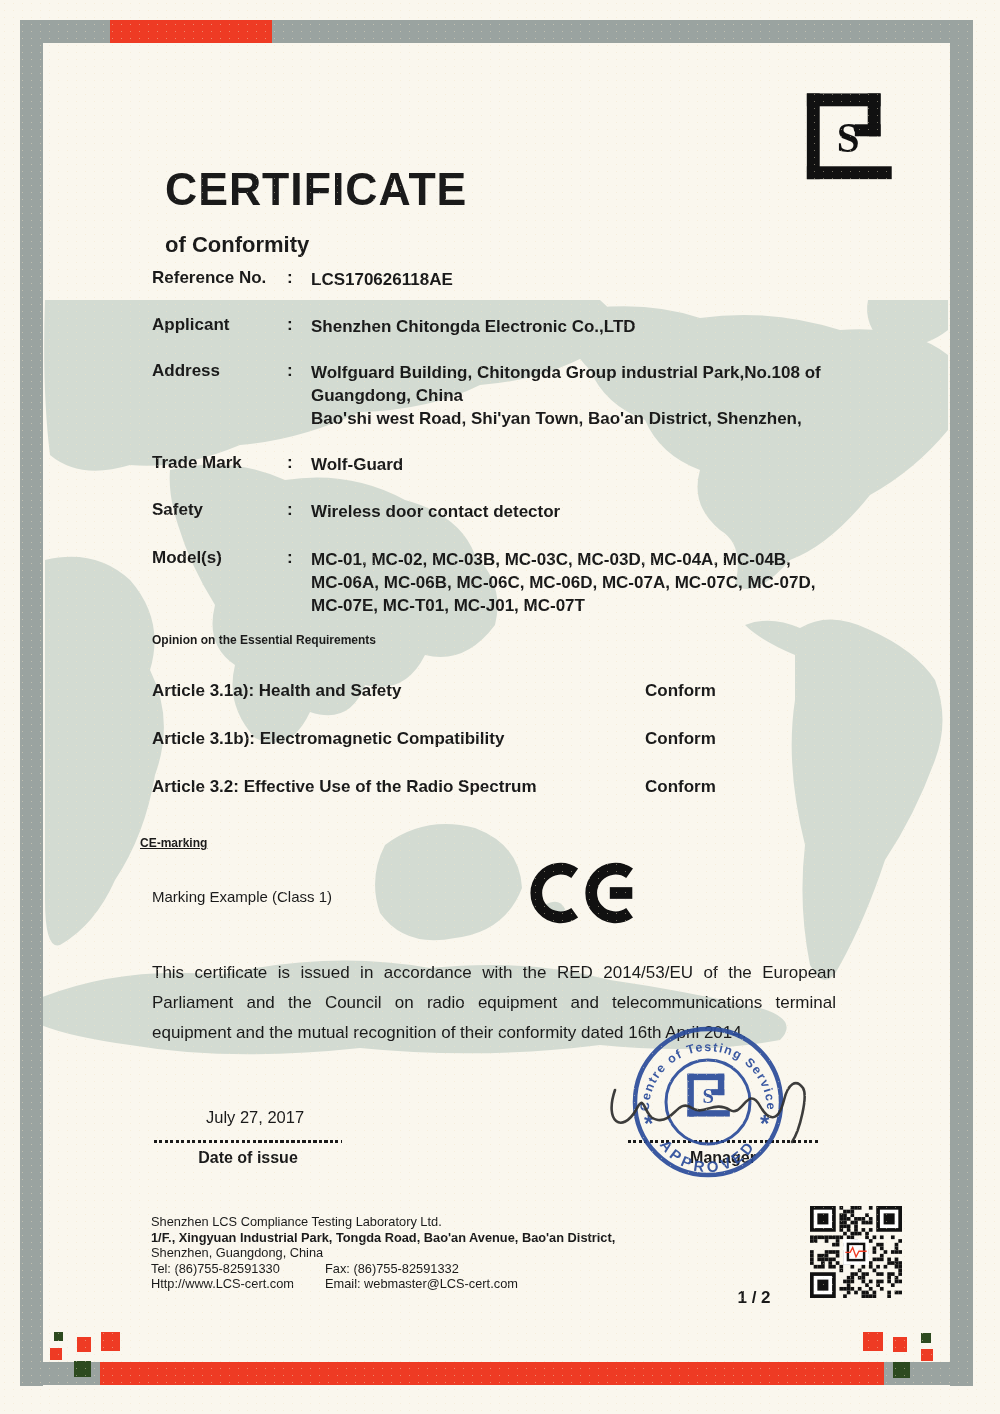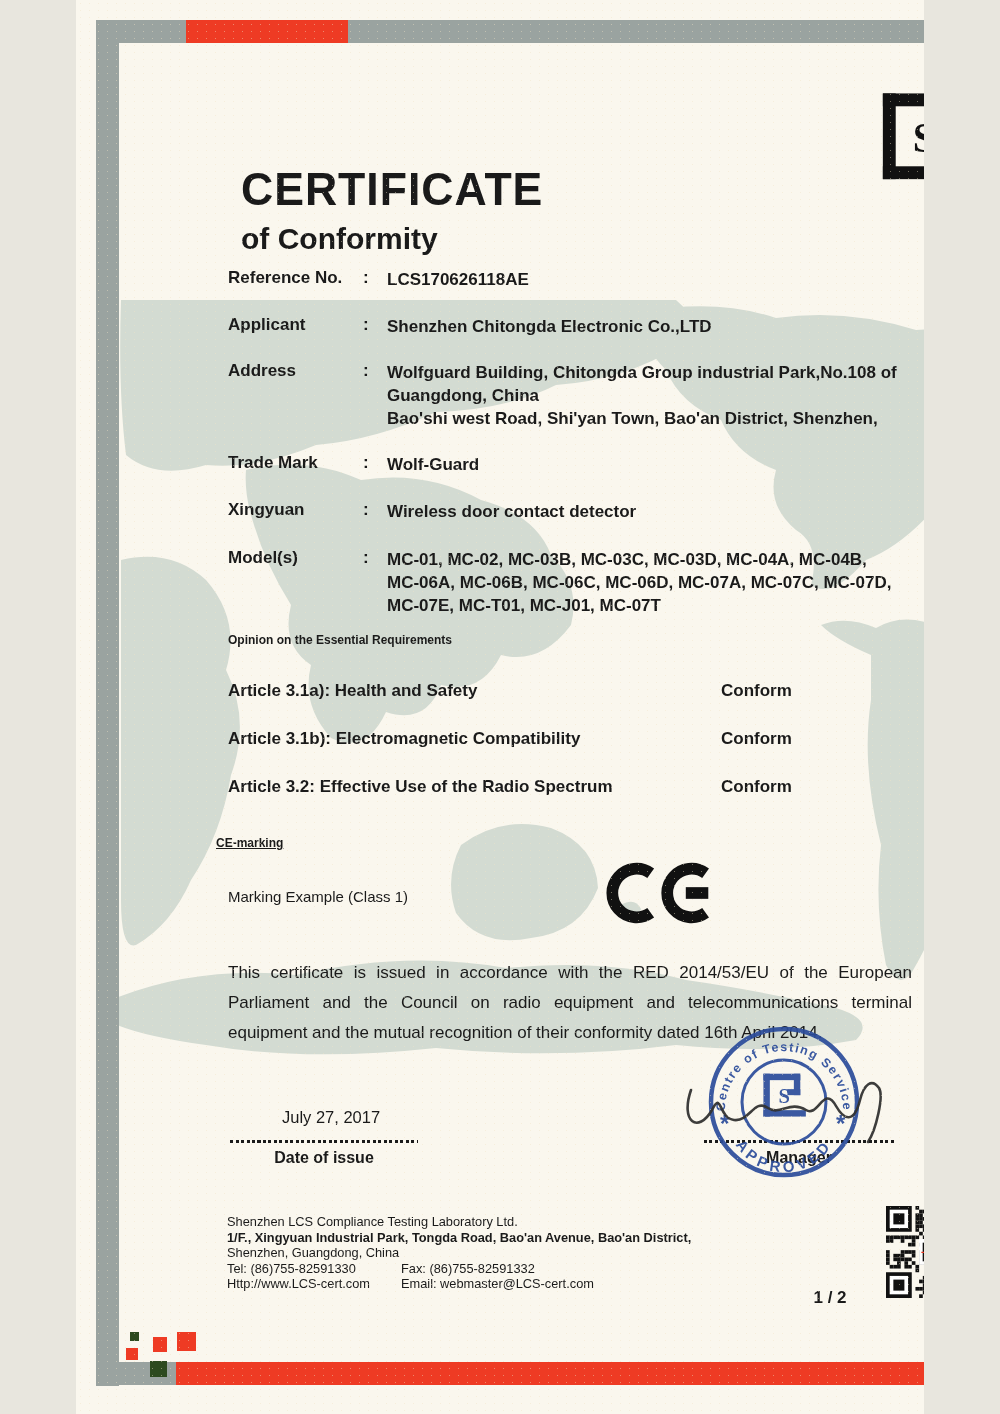--- a/index.html
+++ b/index.html
@@ -1,18 +1,18 @@
 <!DOCTYPE html>
 <html style="--paper: #faf7ee; --frame_gray: #9aa3a0; --accent_red: #ee3b24; --accent_green: #2d4a1f; --stamp_blue: #2b4c9b; --map_green: #d3dbd2; --text: #1a1a1a;"><head>
 <meta charset="utf-8">
 <style>
   html,body{margin:0;padding:0;background:#e8e6de;}
   .page{
     position:relative;
-    width:848px;height:1414px;
+    width:1000px;height:1414px;
     margin:0 auto;
     background:var(--paper,#faf7ee);
     font-family:"Liberation Sans","DejaVu Sans",sans-serif;
     color:var(--text,#1a1a1a);
     overflow:hidden;
   }
   .page::after{ 
     content:"";position:absolute;inset:0;pointer-events:none;
     background-image:radial-gradient(#f0e4c6 0.8px, transparent 1px);
     background-size:9px 7px;opacity:.45;
@@ -22,21 +22,21 @@
   .bar{position:absolute;background:var(--frame_gray,#9aa3a0);}
   .bar.red{background:var(--accent_red,#ee3b24);}
   .sq{position:absolute;}
   .sq.red{background:var(--accent_red,#ee3b24);}
   .sq.green{background:var(--accent_green,#2d4a1f);}
   
   .map{position:absolute;left:43px;top:43px;pointer-events:none;}
   .map path{fill:var(--map_green,#d3dbd2);}
   
   .title{font-size:46px;font-weight:bold;letter-spacing:1px;transform:scaleX(.97);transform-origin:left;}
-  .subtitle{font-size:30px;font-weight:bold;margin-top:6px;}
+  .subtitle{font-size:22px;font-weight:bold;margin-top:16px;}
   .row{position:absolute;left:152px;width:690px;}
   .row .lbl{position:absolute;left:0;top:0;font-weight:bold;font-size:17px;}
   .row .col{position:absolute;left:135px;top:0;font-weight:bold;font-size:17px;}
   .row .val{position:absolute;left:159px;top:0;font-weight:bold;font-size:17px;line-height:23px;width:540px;}
   .heading{font-weight:bold;font-size:12px;}
   .article .lbl{position:absolute;left:0;top:0;font-weight:bold;font-size:17px;}
   .article .status{position:absolute;left:493px;top:0;font-weight:bold;font-size:17px;}
   .statement{
     position:absolute;left:152px;top:958px;width:684px;
     font-size:17px;line-height:30px;text-align:justify;
@@ -133,21 +133,21 @@
       <span style="display:block">Guangdong, China</span>
       <span style="display:block">Bao'shi west Road, Shi'yan Town, Bao'an District, Shenzhen,</span>
     </span>
   </div>
   <div class="row" style="top:453px;">
     <span class="lbl">Trade Mark</span>
     <span class="col">:</span>
     <span class="val">Wolf-Guard</span>
   </div>
   <div class="row" style="top:500px;">
-    <span class="lbl">Xingyuan</span>
+    <span class="lbl">Safety</span>
     <span class="col">:</span>
     <span class="val">Wireless door contact detector</span>
   </div>
   <div class="row" style="top:548px;">
     <span class="lbl">Model(s)</span>
     <span class="col">:</span>
     <span class="val">
       <span style="display:block">MC-01, MC-02, MC-03B, MC-03C, MC-03D, MC-04A, MC-04B,</span>
       <span style="display:block">MC-06A, MC-06B, MC-06C, MC-06D, MC-07A, MC-07C, MC-07D,</span>
       <span style="display:block">MC-07E, MC-T01, MC-J01, MC-07T</span>

